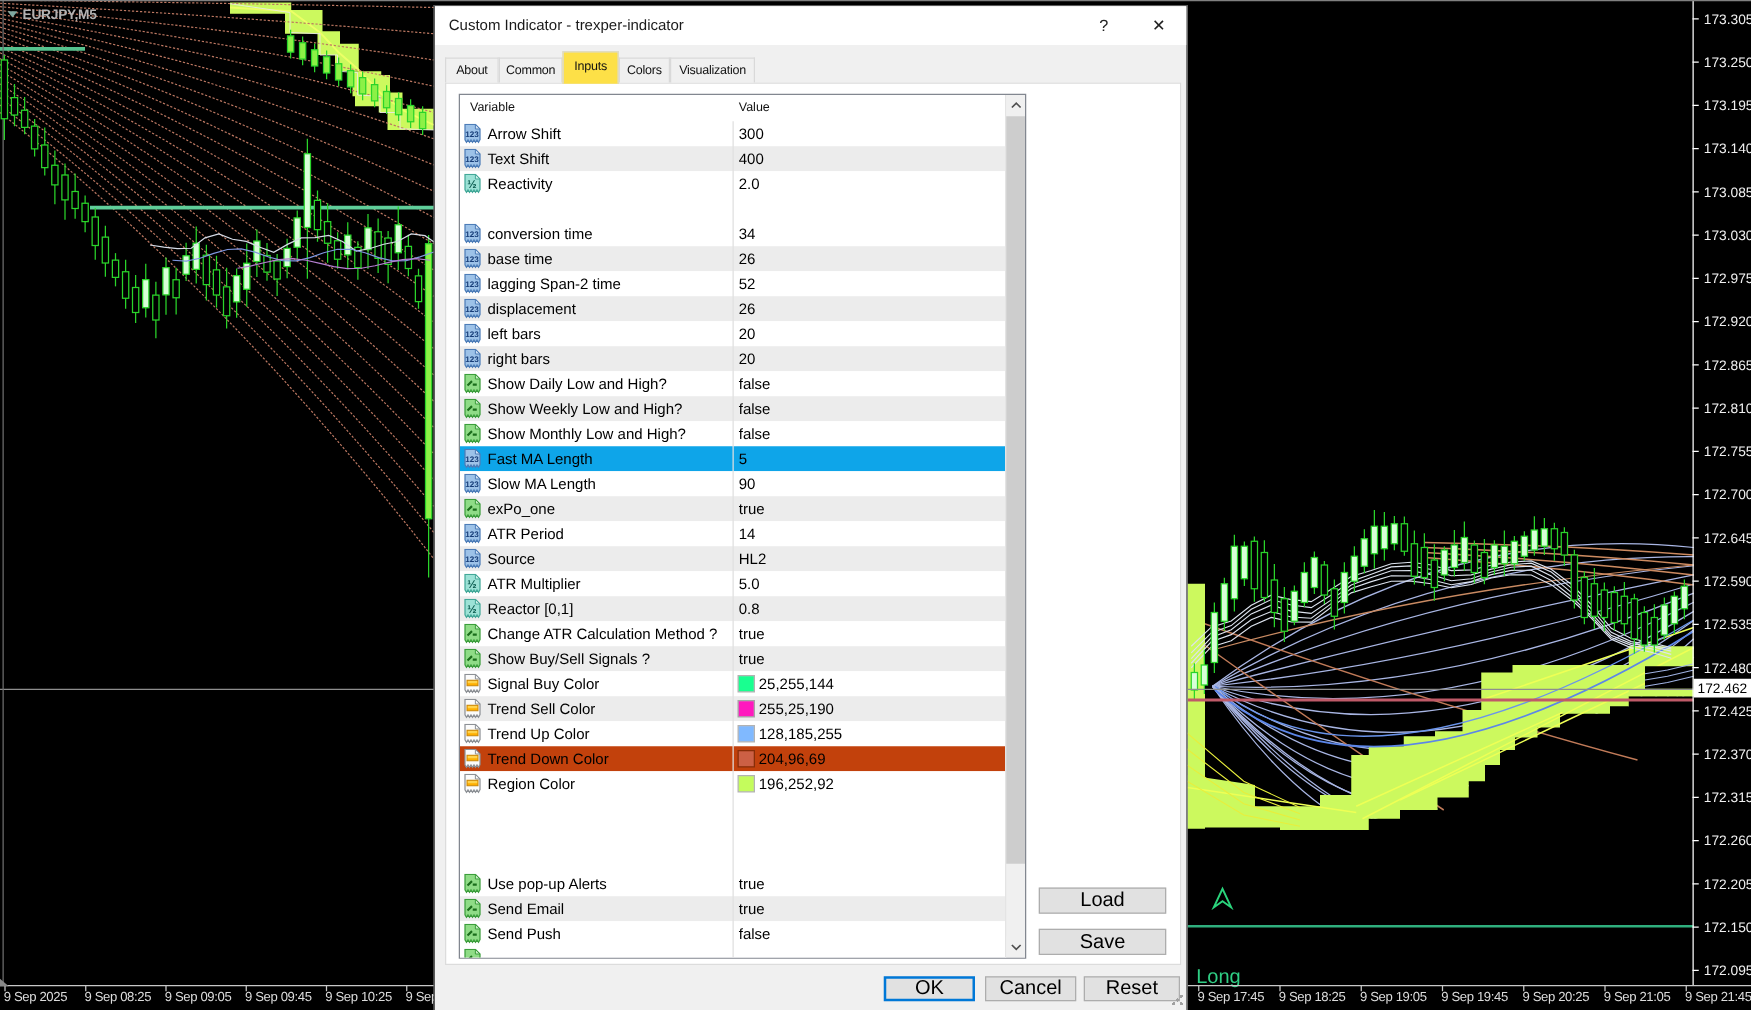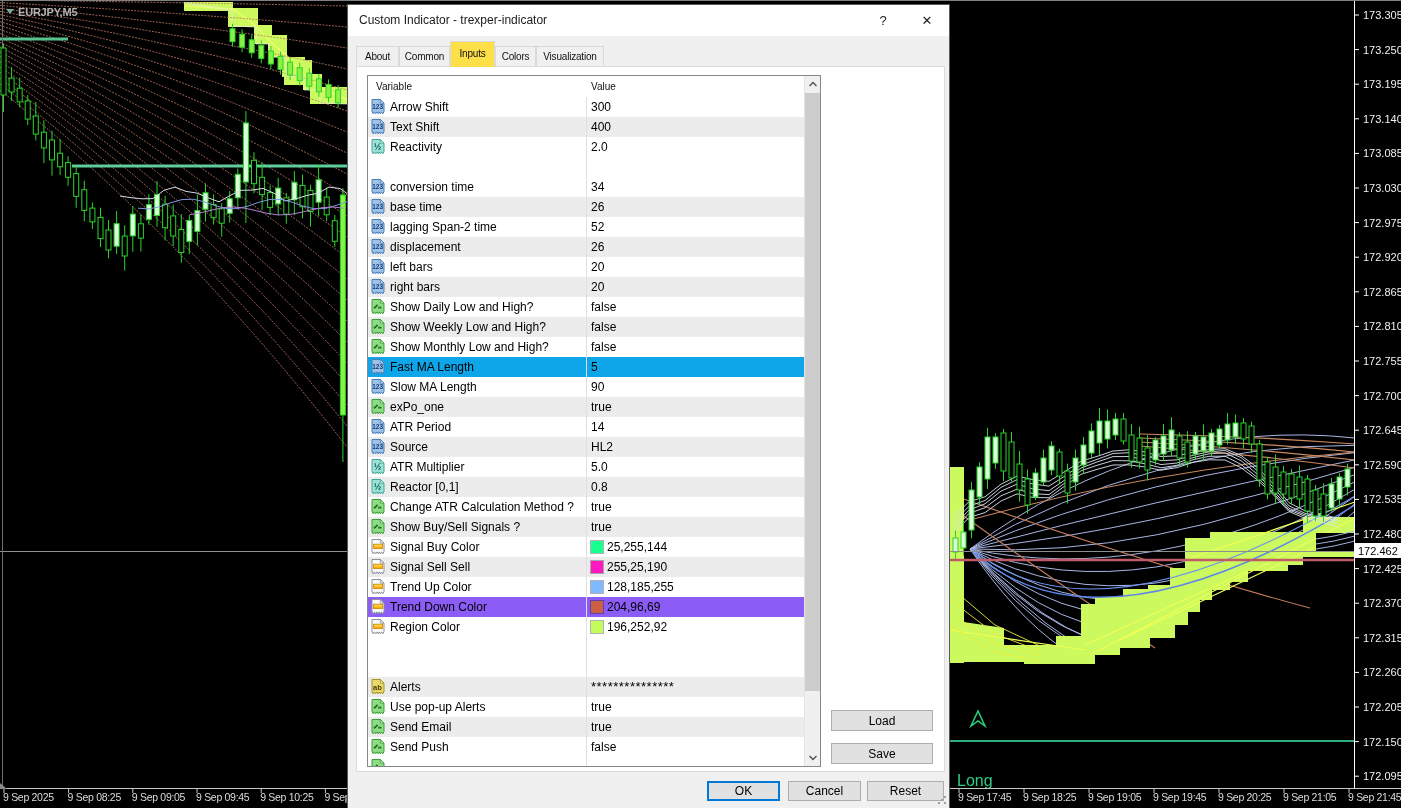--- a/index.html
+++ b/index.html
@@ -17,21 +17,21 @@
 .row{position:absolute;left:0;width:437px;height:20px;font-size:12px;color:#000}
 .ric{position:absolute;left:3px;top:2px;width:14px;height:16px}
 .rlb{position:absolute;left:22px;top:0;line-height:20px;white-space:nowrap}
 .rv{position:absolute;left:223px;top:0;line-height:20px;white-space:nowrap}
 .sw{display:inline-block;width:12px;height:12px;vertical-align:-2px;margin-right:4px;outline:1px solid rgba(0,0,0,0.3)}
 .dots{font-size:13px;letter-spacing:0.5px}
 #vdiv{position:absolute;left:218px;top:0;width:1px;height:100%;background:#e0e0e0}
 #sbar{position:absolute;right:0;top:0;width:16px;height:100%;background:#f0f0f0;border-left:1px solid #e4e4e4;z-index:3}
 .sbtn{position:absolute;left:0;width:16px;height:17px;background:#f0f0f0}
 #sthumb{position:absolute;left:0;top:17px;width:16px;height:598px;background:#cdcdcd}
-.btn{position:absolute;background:#e1e1e1;border:1px solid #adadad;font-size:12px;color:#000;text-align:center;display:flex;align-items:center;justify-content:center;z-index:4}
+.btn{position:absolute;background:#e1e1e1;border:1px solid #adadad;font-size:16px;color:#000;text-align:center;display:flex;align-items:center;justify-content:center;z-index:4}
 .okbtn{border:2px solid #0078d7}
 #grip{position:absolute;right:2px;bottom:3px;width:10px;height:10px;z-index:4;background:
  radial-gradient(circle at 8px 2px,#a0a0a0 1.2px,transparent 1.4px),
  radial-gradient(circle at 8px 8px,#a0a0a0 1.2px,transparent 1.4px),
  radial-gradient(circle at 2px 8px,#a0a0a0 1.2px,transparent 1.4px),
  radial-gradient(circle at 5px 5px,#a0a0a0 1.2px,transparent 1.4px)}
 .row svg{display:block}
 .sbtn svg{display:block}
 </style></head>
 <body>
@@ -686,36 +686,36 @@
         </div>
 <div class="row" style="top:481px;background:#ececec">
           <span class="ric">
             <svg width="14" height="16" viewBox="0 0 14 16" style="font-family:'Liberation Sans',sans-serif">
               <path d="M1,0.5 H9.3 L13,4.2 V12.6 L11.8,14.8 L10.6,12.9 L9.4,14.8 L8.2,12.9 L7,14.8 L5.8,12.9 L4.6,14.8 L3.4,12.9 L2.2,14.8 L1,12.9 Z" fill="#fbfbfb" stroke="#8d9196" stroke-width="1"></path>
               <path d="M9.3,0.5 V4.2 H13 Z" fill="rgba(255,255,255,0.55)" stroke="#8d9196" stroke-width="0.8"></path>
               <rect x="2.6" y="5.2" width="8.8" height="4.4" fill="#ffaf00" stroke="#c8860a" stroke-width="0.8"></rect>
               <rect x="3.2" y="5.8" width="7.6" height="1.8" fill="#ffd34d"></rect>
             </svg>
           </span>
-          <span class="rlb">Signal Sell Sell</span>
+          <span class="rlb">Trend Sell Color</span>
           <span class="rv"><span class="sw" style="background:rgb(255,25,190)"></span><span class="vt">255,25,190</span></span>
         </div>
 <div class="row" style="top:501px;background:#ffffff">
           <span class="ric">
             <svg width="14" height="16" viewBox="0 0 14 16" style="font-family:'Liberation Sans',sans-serif">
               <path d="M1,0.5 H9.3 L13,4.2 V12.6 L11.8,14.8 L10.6,12.9 L9.4,14.8 L8.2,12.9 L7,14.8 L5.8,12.9 L4.6,14.8 L3.4,12.9 L2.2,14.8 L1,12.9 Z" fill="#fbfbfb" stroke="#8d9196" stroke-width="1"></path>
               <path d="M9.3,0.5 V4.2 H13 Z" fill="rgba(255,255,255,0.55)" stroke="#8d9196" stroke-width="0.8"></path>
               <rect x="2.6" y="5.2" width="8.8" height="4.4" fill="#ffaf00" stroke="#c8860a" stroke-width="0.8"></rect>
               <rect x="3.2" y="5.8" width="7.6" height="1.8" fill="#ffd34d"></rect>
             </svg>
           </span>
           <span class="rlb">Trend Up Color</span>
           <span class="rv"><span class="sw" style="background:rgb(128,185,255)"></span><span class="vt">128,185,255</span></span>
         </div>
-<div class="row" style="top:521px;background:#8b5cf6">
+<div class="row" style="top:521px;background:#c2410c">
           <span class="ric">
             <svg width="14" height="16" viewBox="0 0 14 16" style="font-family:'Liberation Sans',sans-serif">
               <path d="M1,0.5 H9.3 L13,4.2 V12.6 L11.8,14.8 L10.6,12.9 L9.4,14.8 L8.2,12.9 L7,14.8 L5.8,12.9 L4.6,14.8 L3.4,12.9 L2.2,14.8 L1,12.9 Z" fill="#fbfbfb" stroke="#8d9196" stroke-width="1"></path>
               <path d="M9.3,0.5 V4.2 H13 Z" fill="rgba(255,255,255,0.55)" stroke="#8d9196" stroke-width="0.8"></path>
               <rect x="2.6" y="5.2" width="8.8" height="4.4" fill="#ffaf00" stroke="#c8860a" stroke-width="0.8"></rect>
               <rect x="3.2" y="5.8" width="7.6" height="1.8" fill="#ffd34d"></rect>
             </svg>
           </span>
           <span class="rlb">Trend Down Color</span>
           <span class="rv"><span class="sw" style="background:rgb(204,96,69)"></span><span class="vt">204,96,69</span></span>
@@ -724,31 +724,20 @@
           <span class="ric">
             <svg width="14" height="16" viewBox="0 0 14 16" style="font-family:'Liberation Sans',sans-serif">
               <path d="M1,0.5 H9.3 L13,4.2 V12.6 L11.8,14.8 L10.6,12.9 L9.4,14.8 L8.2,12.9 L7,14.8 L5.8,12.9 L4.6,14.8 L3.4,12.9 L2.2,14.8 L1,12.9 Z" fill="#fbfbfb" stroke="#8d9196" stroke-width="1"></path>
               <path d="M9.3,0.5 V4.2 H13 Z" fill="rgba(255,255,255,0.55)" stroke="#8d9196" stroke-width="0.8"></path>
               <rect x="2.6" y="5.2" width="8.8" height="4.4" fill="#ffaf00" stroke="#c8860a" stroke-width="0.8"></rect>
               <rect x="3.2" y="5.8" width="7.6" height="1.8" fill="#ffd34d"></rect>
             </svg>
           </span>
           <span class="rlb">Region Color</span>
           <span class="rv"><span class="sw" style="background:rgb(196,252,92)"></span><span class="vt">196,252,92</span></span>
-        </div>
-<div class="row" style="top:601px;background:#ececec">
-          <span class="ric">
-            <svg width="14" height="16" viewBox="0 0 14 16" style="font-family:'Liberation Sans',sans-serif">
-              <path d="M1,0.5 H9.3 L13,4.2 V12.6 L11.8,14.8 L10.6,12.9 L9.4,14.8 L8.2,12.9 L7,14.8 L5.8,12.9 L4.6,14.8 L3.4,12.9 L2.2,14.8 L1,12.9 Z" fill="#e9d96e" stroke="#a79324" stroke-width="1"></path>
-              <path d="M9.3,0.5 V4.2 H13 Z" fill="rgba(255,255,255,0.55)" stroke="#a79324" stroke-width="0.8"></path>
-              <text x="6.4" y="10.6" font-size="7.5" font-weight="bold" fill="#4a3c05" text-anchor="middle">ab</text>
-            </svg>
-          </span>
-          <span class="rlb">Alerts</span>
-          <span class="rv"><span class="dots">***************</span></span>
         </div>
 <div class="row" style="top:621px;background:#ffffff">
           <span class="ric">
             <svg width="14" height="16" viewBox="0 0 14 16" style="font-family:'Liberation Sans',sans-serif">
               <path d="M1,0.5 H9.3 L13,4.2 V12.6 L11.8,14.8 L10.6,12.9 L9.4,14.8 L8.2,12.9 L7,14.8 L5.8,12.9 L4.6,14.8 L3.4,12.9 L2.2,14.8 L1,12.9 Z" fill="#8fdc86" stroke="#3c9e3c" stroke-width="1"></path>
               <path d="M9.3,0.5 V4.2 H13 Z" fill="rgba(255,255,255,0.55)" stroke="#3c9e3c" stroke-width="0.8"></path>
               <path d="M3,9.4 L6.6,5.9 M7.2,8.7 L10.4,8.7" stroke="#1c6e1c" stroke-width="1.7" fill="none"></path>
             </svg>
           </span>
           <span class="rlb">Use pop-up Alerts</span>

